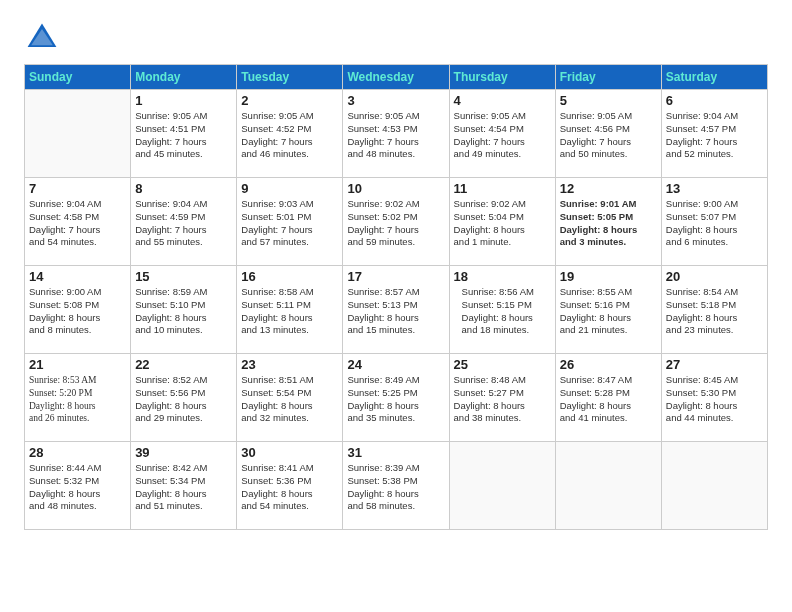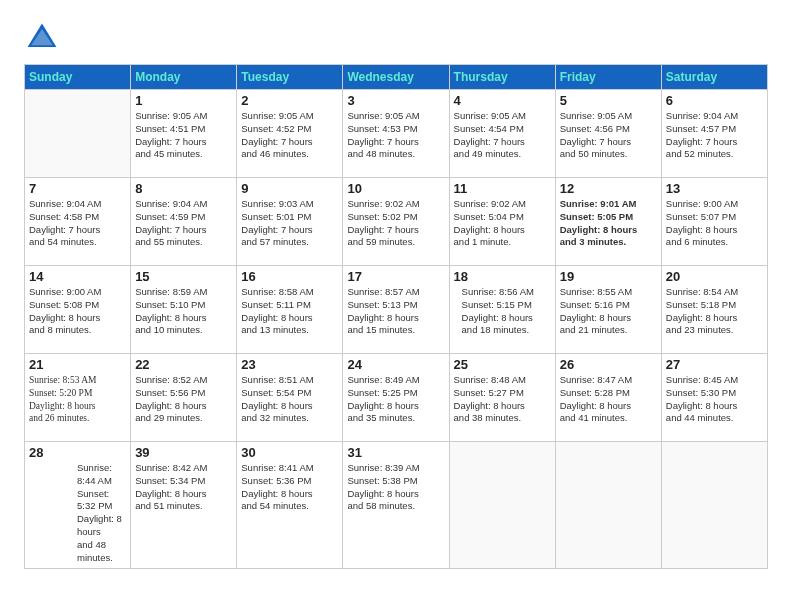--- a/index.html
+++ b/index.html
@@ -315,21 +315,21 @@
             <span class="day-num">27</span>
             <div class="day-info" style="white-space: pre-line;">Sunrise: 8:45 AM
 Sunset: 5:30 PM
 Daylight: 8 hours
 and 44 minutes.</div>
           </td>
         </tr>
         <tr>
           <td>
             <span class="day-num">28</span>
-            <div class="day-info" style="white-space: pre-line; margin-left: 48px;">Sunrise: 8:44 AM
+            <div class="day-info" style="white-space: pre-line;">Sunrise: 8:44 AM
 Sunset: 5:32 PM
 Daylight: 8 hours
 and 48 minutes.</div>
           </td>
           <td>
             <span class="day-num">39</span>
             <div class="day-info" style="white-space: pre-line;">Sunrise: 8:42 AM
 Sunset: 5:34 PM
 Daylight: 8 hours
 and 51 minutes.</div>

